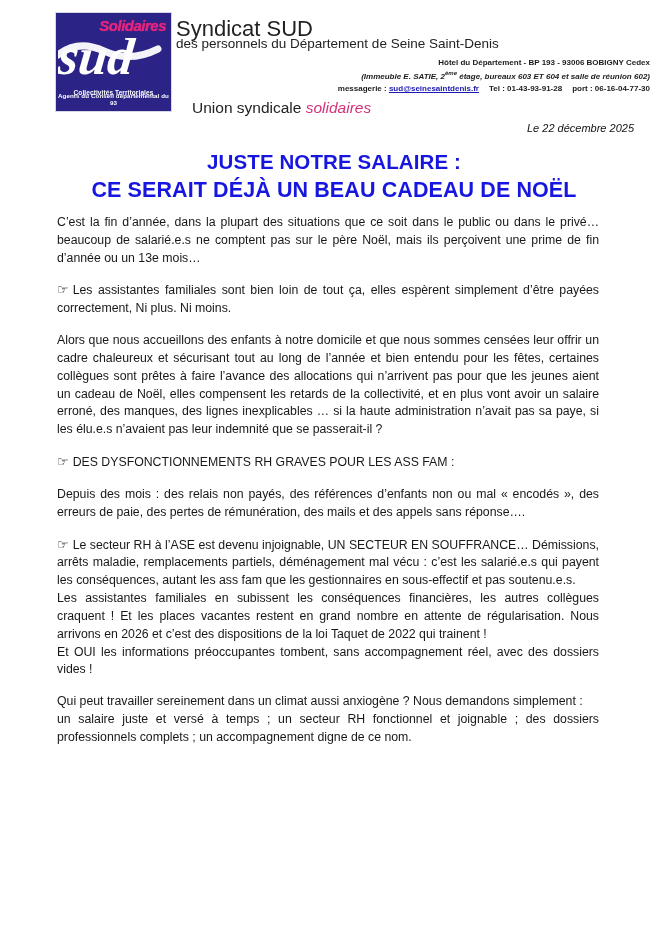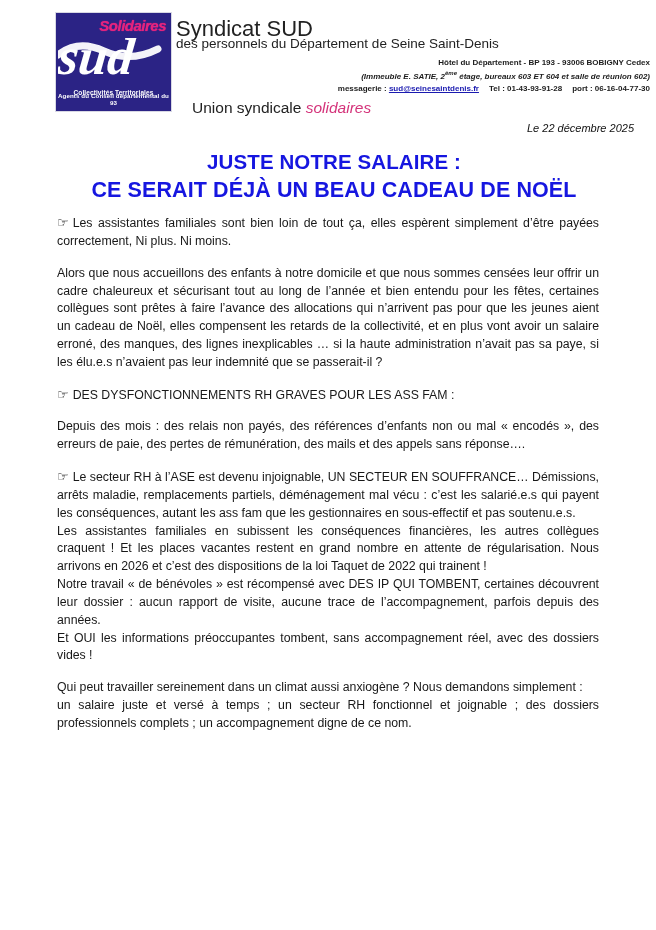--- a/index.html
+++ b/index.html
@@ -201,37 +201,37 @@
   <div class="date-line">Le 22 décembre 2025</div>
 </div>
 
 <div class="headline">
   <div class="l1">JUSTE NOTRE SALAIRE :</div>
   <div class="l2">CE SERAIT DÉJÀ UN BEAU CADEAU DE NOËL</div>
 </div>
 
 <div class="body-wrap">
 
+  <p class="para">C’est la fin d’année, dans la plupart des situations que ce soit dans le public ou dans le privé… beaucoup de salarié.e.s ne comptent pas sur le père Noël, mais ils perçoivent une prime de fin d’année ou un 13e mois…</p>
 
   <p class="para">
     <span class="hand">☞</span><span>Les assistantes familiales sont bien loin de tout ça, elles espèrent simplement d’être payées correctement, Ni plus. Ni moins.</span>
   </p>
 
   <p class="para">Alors que nous accueillons des enfants à notre domicile et que nous sommes censées leur offrir un cadre chaleureux et sécurisant tout au long de l’année et bien entendu pour les fêtes, certaines collègues sont prêtes à faire l’avance des allocations qui n’arrivent pas pour que les jeunes aient un cadeau de Noël, elles compensent les retards de la collectivité, et en plus vont avoir un salaire erroné, des manques, des lignes inexplicables … si la haute administration n’avait pas sa paye, si les élu.e.s n’avaient pas leur indemnité que se passerait-il ?</p>
 
   <p class="para">
     <span class="hand">☞</span><span>DES DYSFONCTIONNEMENTS RH GRAVES POUR LES ASS FAM :</span>
   </p>
 
   <p class="para">Depuis des mois : des relais non payés, des références d’enfants non ou mal « encodés », des erreurs de paie, des pertes de rémunération, des mails et des appels sans réponse….</p>
 
   <p class="para tight">
     <span class="hand">☞</span><span>Le secteur RH à l’ASE est devenu injoignable, UN SECTEUR EN SOUFFRANCE… Démissions, arrêts maladie, remplacements partiels, déménagement mal vécu : c’est les salarié.e.s qui payent les conséquences, autant les ass fam que les gestionnaires en sous-effectif et pas soutenu.e.s.</span>
   </p>
 
   <p class="para tight">Les assistantes familiales en subissent les conséquences financières, les autres collègues craquent ! Et les places vacantes restent en grand nombre en attente de régularisation. Nous arrivons en 2026 et c’est des dispositions de la loi Taquet de 2022 qui trainent !</p>
-  <p class="para tight">Notre travail « de bénévoles » est récompensé avec DES IP QUI TOMBENT, certaines découvrent leur dossier : aucun rapport de visite, aucune trace de l’accompagnement, parfois depuis des années.</p>
   <p class="para">Et OUI les informations préoccupantes tombent, sans accompagnement réel, avec des dossiers vides !</p>
 
   <p class="para tight">Qui peut travailler sereinement dans un climat aussi anxiogène ? Nous demandons simplement :</p>
   <p class="para">un salaire juste et versé à temps ; un secteur RH fonctionnel et joignable ; des dossiers professionnels complets ; un accompagnement digne de ce nom.</p>
 
 </div>
 
 </body></html>

